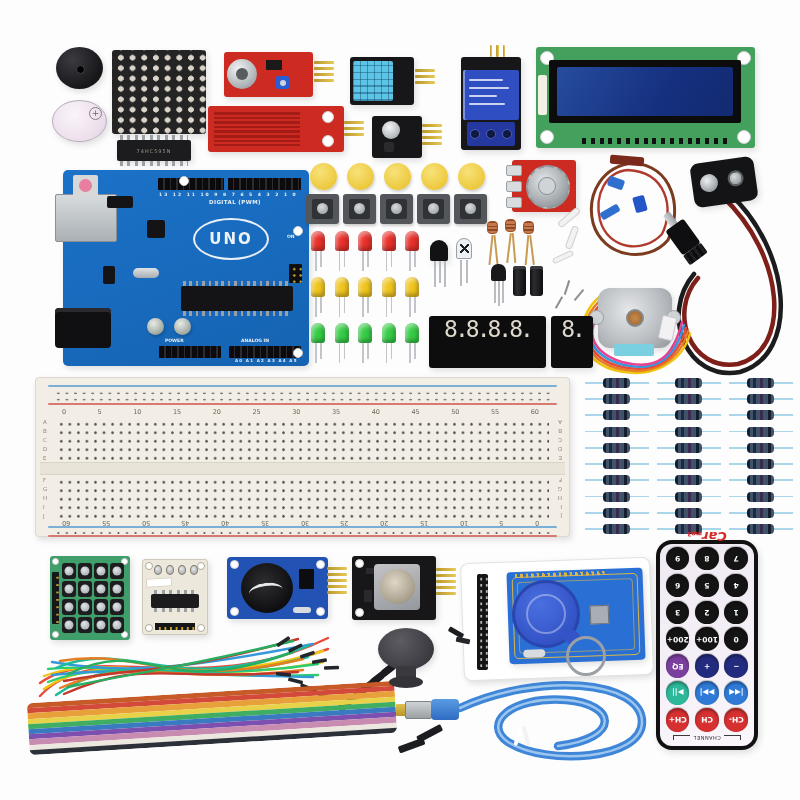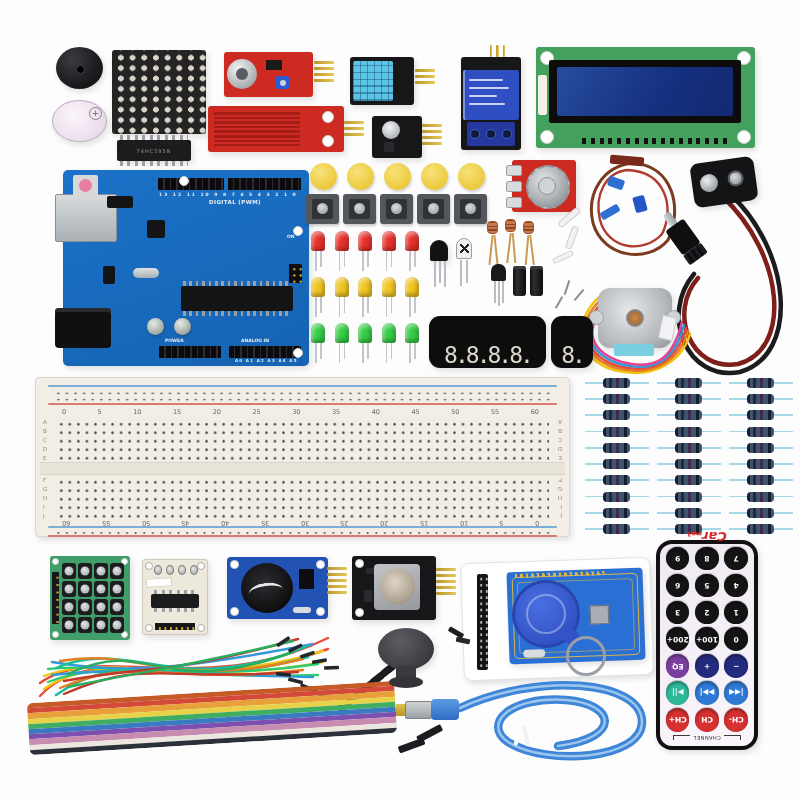--- a/index.html
+++ b/index.html
@@ -83,22 +83,22 @@
        background-image:repeating-linear-gradient(180deg,#8a4a26 0 1.4px,transparent 1.4px 3.6px);}
   .ldr-leg{position:absolute;width:1.5px;height:30px;background:#c89a52;}
   .to92{width:15px;height:17px;background:#19191b;border-radius:7px 7px 2px 2px;}
   .ecap{width:13px;height:30px;background:linear-gradient(90deg,#0e0e10,#2e2e32 30%,#0e0e10);border-radius:3px;box-shadow:inset 0 3px 0 #3a3a3e;}
   .pot{background:#cd2a22;border-radius:3px;}
   .pot .knob{position:absolute;right:6px;top:5px;width:40px;height:40px;border-radius:50%;
      background:radial-gradient(circle at 40% 35%,#e6e8ea,#9aa0a4 70%,#73797d);border:2px dashed #8f9599;}
   .pot .knob i{position:absolute;left:10px;top:10px;width:16px;height:16px;border-radius:50%;background:#cfd4d8;border:1px solid #8a9094;}
   .pot .lug{position:absolute;left:-6px;width:14px;height:9px;background:#d8dcde;border-radius:2px;border:1px solid #9aa0a4;}
   
-  .seg{background:#0d0d0d;border-radius:11px;color:#ded7cb;font-family:"DejaVu Sans Mono",monospace;
-       display:flex;align-items:flex-end;justify-content:center;font-size:23px;letter-spacing:-3px;}
+  .seg{background:#0d0d0d;border-radius:3px;color:#ded7cb;font-family:"DejaVu Sans Mono",monospace;
+       display:flex;align-items:flex-start;justify-content:center;font-size:23px;letter-spacing:-3px;}
   
   .bb{background:#f2eee5;border:1px solid #ddd8cd;border-radius:4px;}
   .bb-line{position:absolute;left:12px;right:12px;height:2px;border-radius:1px;}
   .bb-dots{position:absolute;left:16px;right:16px;height:12px;
     background-image:radial-gradient(#5c5c5c 0 1px,transparent 1.3px);background-size:8.6px 6.5px;background-position:2px 1px;}
   .bb-grid{position:absolute;left:20px;right:20px;height:42px;
     background-image:radial-gradient(#565656 0 1.1px,transparent 1.5px);background-size:8.55px 8.5px;background-position:1px 2px;}
   .bb-nums{position:absolute;left:26px;right:30px;display:flex;justify-content:space-between;color:#6b675e;font-size:6.5px;}
   .bb-lets{position:absolute;width:8px;display:flex;flex-direction:column;justify-content:space-between;color:#8a867c;font-size:5.5px;height:42px;}
   .rot{transform:rotate(180deg);}
@@ -253,20 +253,23 @@
 
   <div class="c uno sh" style="left:63px;top:170px;width:246px;height:196px;">
     <div class="hdr" style="left:95px;top:8px;width:66px;"></div>
     <div class="hdr" style="left:165px;top:8px;width:73px;"></div>
     <div class="silk" style="left:96px;top:22px;width:142px;font-size:4.5px;letter-spacing:2px;white-space:nowrap;overflow:hidden;">13 12 11 10 9 8  7 6 5 4 3 2 1 0</div>
     <div class="silk" style="left:146px;top:29px;font-size:5.5px;letter-spacing:.4px;">DIGITAL (PWM)</div>
     <div class="usb"></div>
     <div class="jack"></div>
     <div class="rst">
         <i></i>
+      </div>
+    <div class="oval" style="left:130px;top:48px;width:72px;height:38px;">
+        <span>UNO</span>
       </div>
     <div class="silk" style="left:224px;top:64px;font-size:4.5px;">ON</div>
     <div class="chip" style="left:84px;top:50px;width:18px;height:18px;"></div>
     <div class="chip" style="left:44px;top:26px;width:26px;height:12px;"></div>
     <div class="chip" style="left:40px;top:96px;width:12px;height:18px;"></div>
     <div class="xtal" style="left:70px;top:98px;"></div>
     <div class="chip" style="left:118px;top:116px;width:112px;height:25px;">
       <div class="legs" style="top:-5px;left:2px;right:2px;position:absolute;height:5px;background:repeating-linear-gradient(90deg,#9aa0a4 0 2.6px,transparent 2.6px 6.4px);"></div>
       <div class="legs" style="bottom:-5px;left:2px;right:2px;position:absolute;height:5px;background:repeating-linear-gradient(90deg,#9aa0a4 0 2.6px,transparent 2.6px 6.4px);"></div>
     </div>

